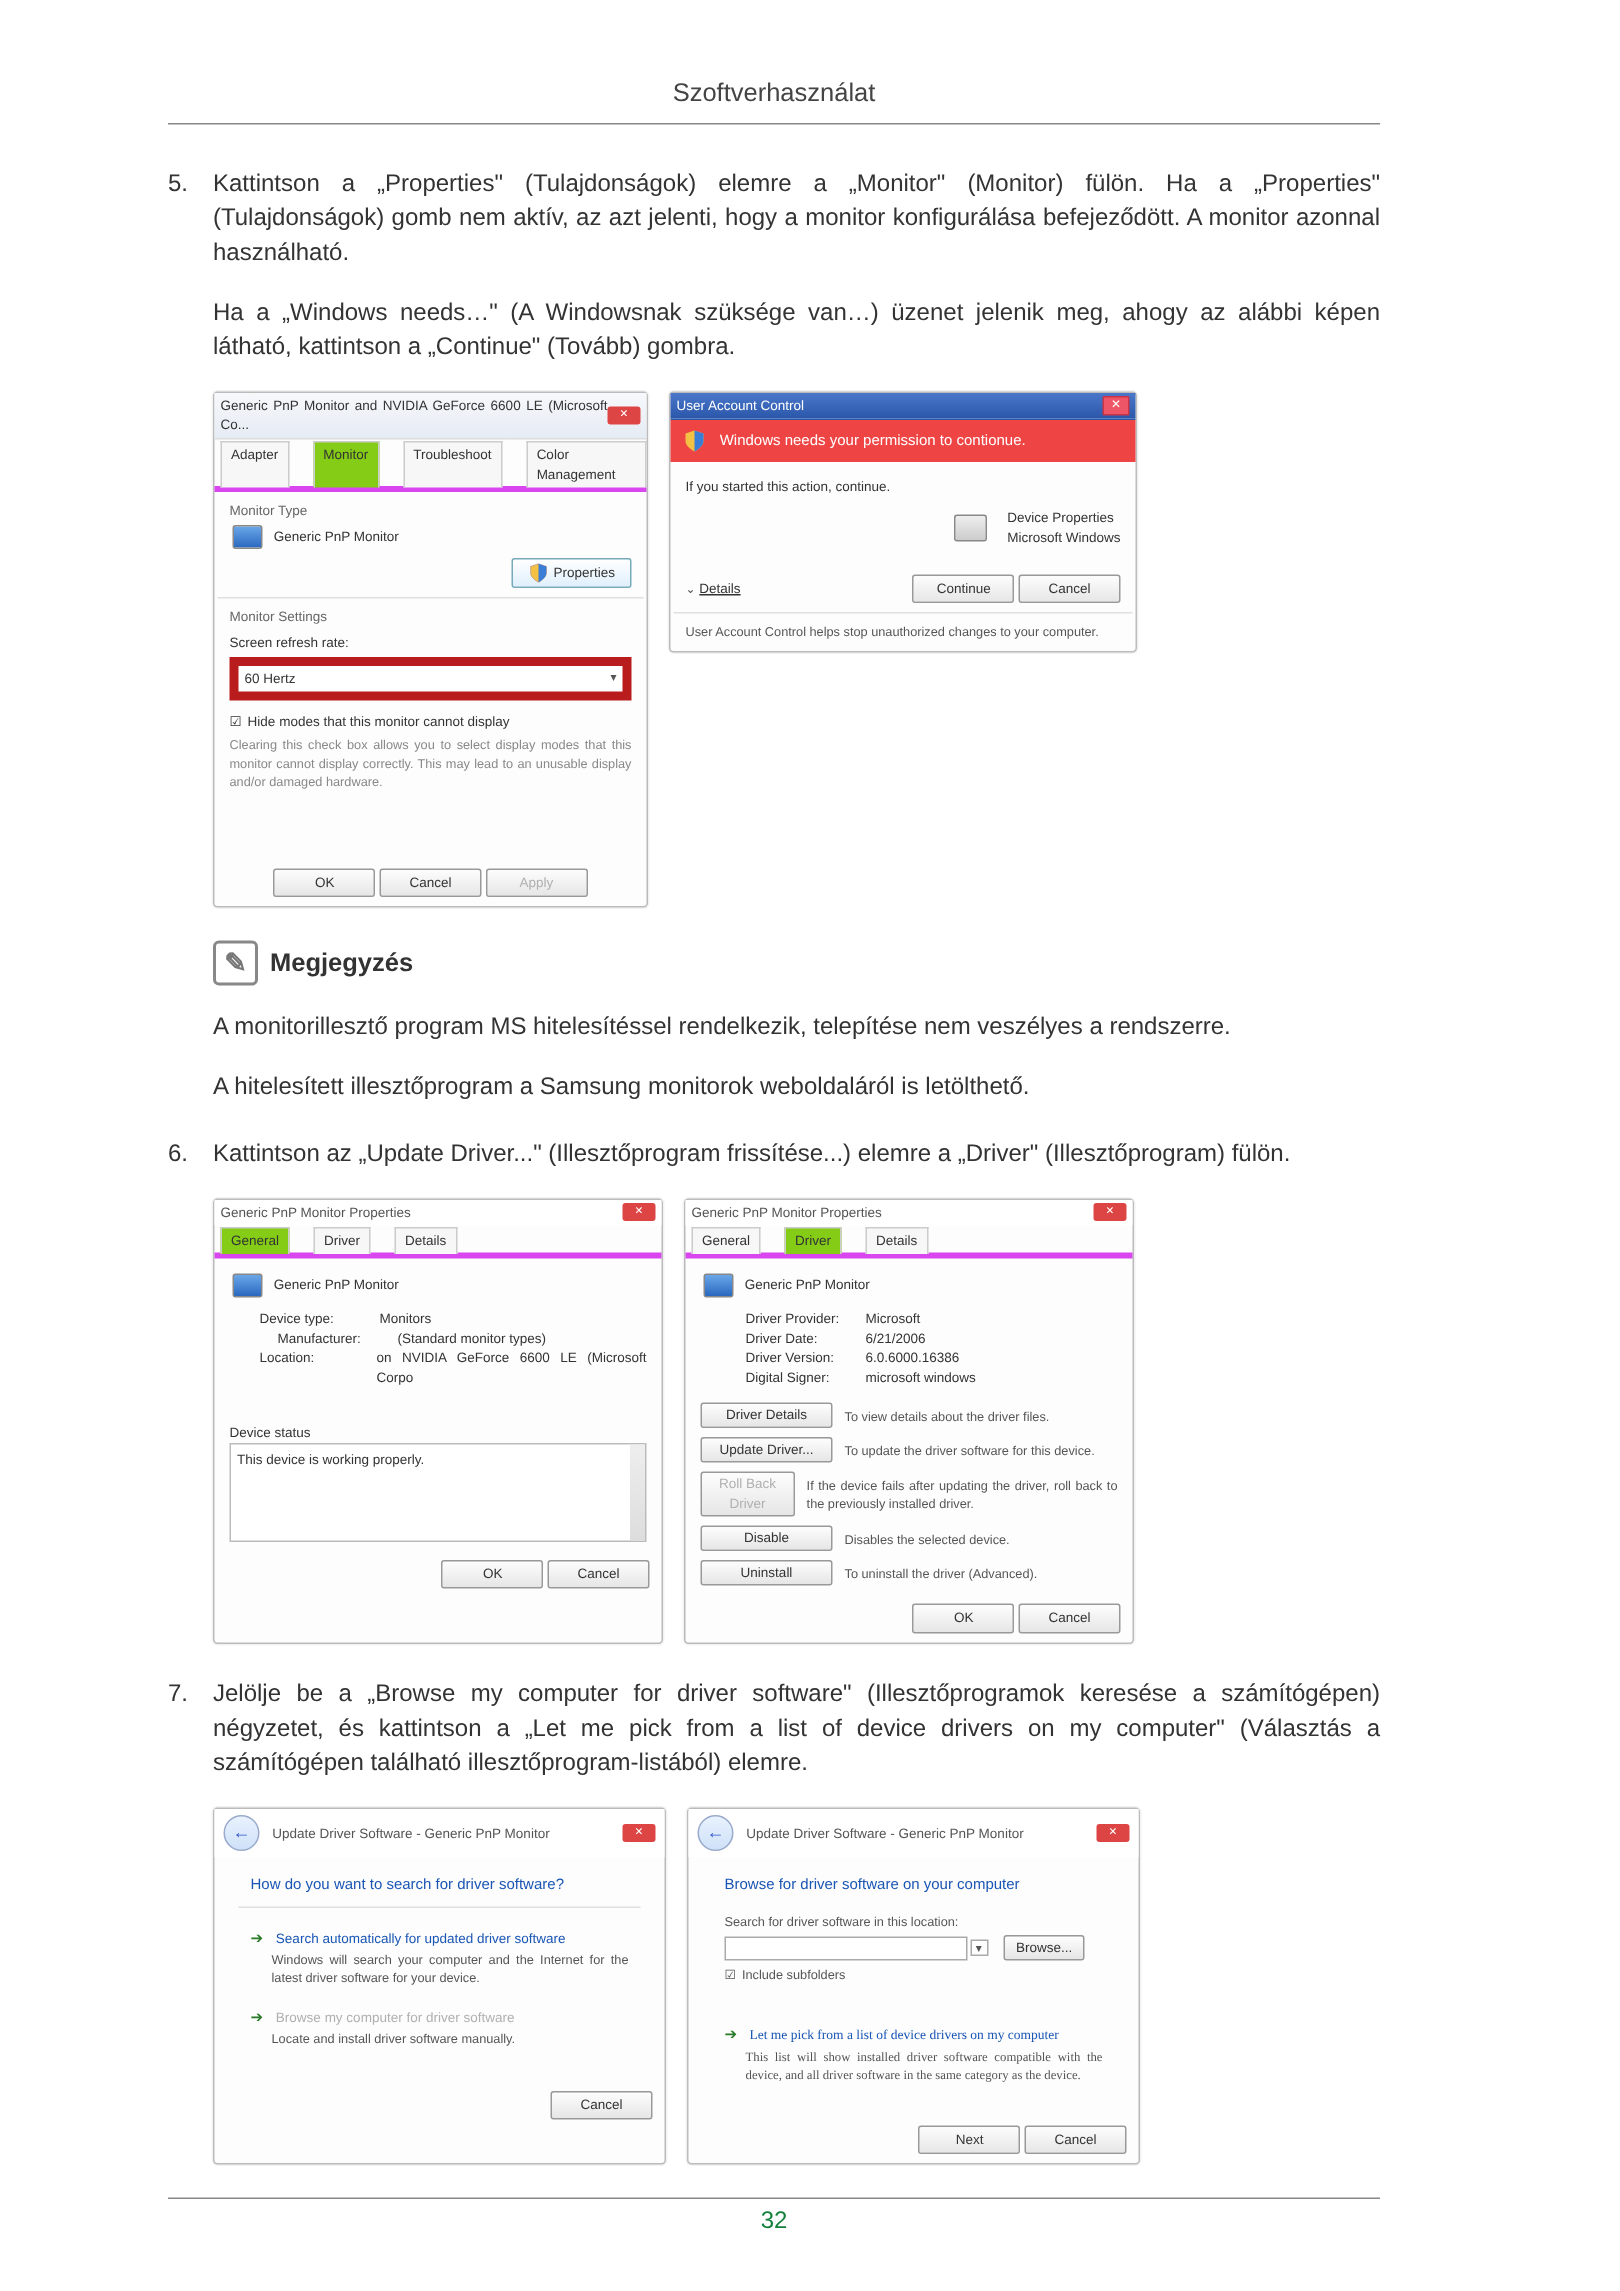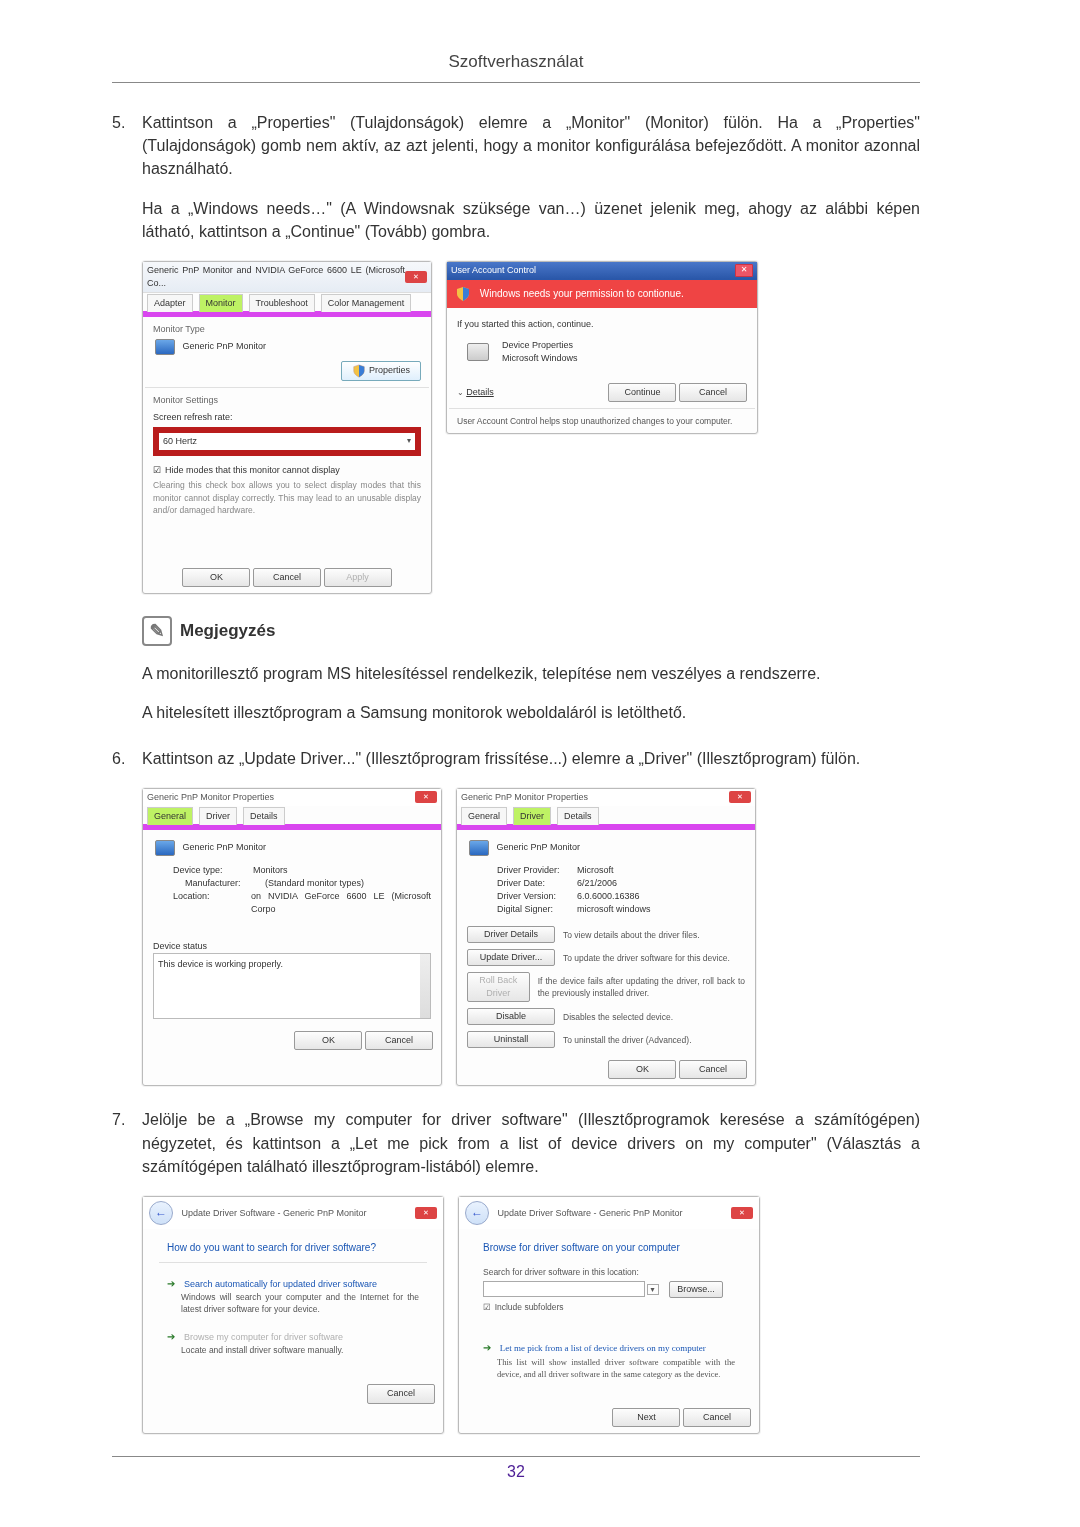--- a/index.html
+++ b/index.html
@@ -85,23 +85,23 @@
   }
   .win .titlebar.white { background:#fff; color:#555; border-bottom: none;}
   .winbtns { display:flex; gap:1px;}
   .winbtn { width: 16px; height: 11px; border:1px solid #999; background:#eee; border-radius:1px; font-size:8px; text-align:center; line-height:10px;}
   .winbtn.close { background:#e56; border-color:#c34; color:#fff;}
   .red-bar {
     display:flex; gap:2px;
   }
   .redbtn { width:22px;height:12px;background:#d44;border-radius:2px; color:#fff; font-size:7px; text-align:center; line-height:12px;}
   .body-pad { padding: 6px 10px; }
-  .tabs { display:flex; gap:6px; font-size:9px; border-bottom:6px solid #d946ef; padding-left:4px;}
+  .tabs { display:flex; gap:16px; font-size:9px; border-bottom:4px solid #d946ef; padding-left:4px;}
   .tab { padding:2px 6px; border:1px solid #ccc; border-bottom:none; background:#f7f7f7; position:relative; top:1px;}
-  .tab.active{ background:#bef264;}
+  .tab.active{ background:#84cc16;}
   .monitor-icon { display:inline-block; width:18px;height:14px;background:linear-gradient(#6aa7e8,#2a68c0); border:1px solid #888; vertical-align:middle; margin-right:5px; border-radius:2px;}
   .btn {
     display:inline-block; padding:2px 10px; font-size:9px;
     border:1px solid #999; background:linear-gradient(#fdfdfd,#e6e6e6);
     border-radius:2px; min-width:46px; text-align:center;
   }
   .btn.sm { padding:1px 6px; min-width:40px; }
   .select {
     border:6px solid #b91c1c; padding:2px 4px; font-size:9px; background:#fff;
     display:flex; justify-content:space-between; align-items:flex-start;
@@ -120,21 +120,21 @@
     display:flex;align-items:center;justify-content:center;
     transform:rotate(0deg);
     background:#fff;color:#777;font-size:18px;font-weight:bold;
   }
   .note-label { font-weight:bold; font-size:17px; color:#333;}
   .shield { width:14px;height:14px;display:inline-block; vertical-align:middle; }
   .uac-blue {
     background:#ef4444;color:#fff;padding:6px 8px;font-size:10px;
   }
   .link-blue { color:#1a56b4;}
-  .page-num { text-align:center; font-size:16px; color:#4c1d95; }
+  .page-num { text-align:center; font-size:16px; color:#15803d; }
   .kv-row { display:flex; }
   .kv-row .k { width:80px; }
   .textarea { border:1px solid #bbb; background:#fff; height:56px; padding:4px; font-size:9px; position:relative;}
   .scroll-dots::after{content:""; position:absolute; right:0; top:0; bottom:0; width:10px; background:linear-gradient(#eee,#ddd);}
   .wizard-body { padding:12px 24px 8px 24px; }
   .back-arrow {
     width:22px;height:22px;border-radius:50%;border:1px solid #9ac;background:linear-gradient(#e9f2fe,#cfe1f8);
     display:inline-flex;align-items:center;justify-content:center;color:#35c;
     font-size:12px;
   }
@@ -218,21 +218,21 @@
         </div>
         <div class="uac-blue">
           <svg class="shield" style="width:16px;height:16px;vertical-align:middle;margin-right:6px;" viewBox="0 0 16 16">
               <path d="M8 1 L14 3 V8 C14 12 8 15 8 15 C8 15 2 12 2 8 V3 Z" fill="#f3c244"></path>
               <path d="M8 1 L14 3 V8 C14 12 8 15 8 15 V1 Z" fill="#3a7dd6"></path>
             </svg>
           <span>Windows needs your permission to contionue.</span>
         </div>
         <div class="body-pad">
           <div style="margin:4px 0 8px 0;">If you started this action, continue.</div>
-          <div style="display:flex;gap:8px;align-items:center;margin-left:10px;">
+          <div style="display:flex;gap:8px;align-items:center;margin-left:10px;justify-content:flex-end;">
             <span class="monitor-icon" style="width:20px;height:16px;background:linear-gradient(#eee,#ccc);"></span>
             <div>
               <div>Device Properties</div>
               <div>Microsoft Windows</div>
             </div>
           </div>
           <div style="display:flex;justify-content:space-between;align-items:center;margin-top:18px;">
             <span>
               <span class="chev">⌄</span>
               <span style="text-decoration:underline;">Details</span>

